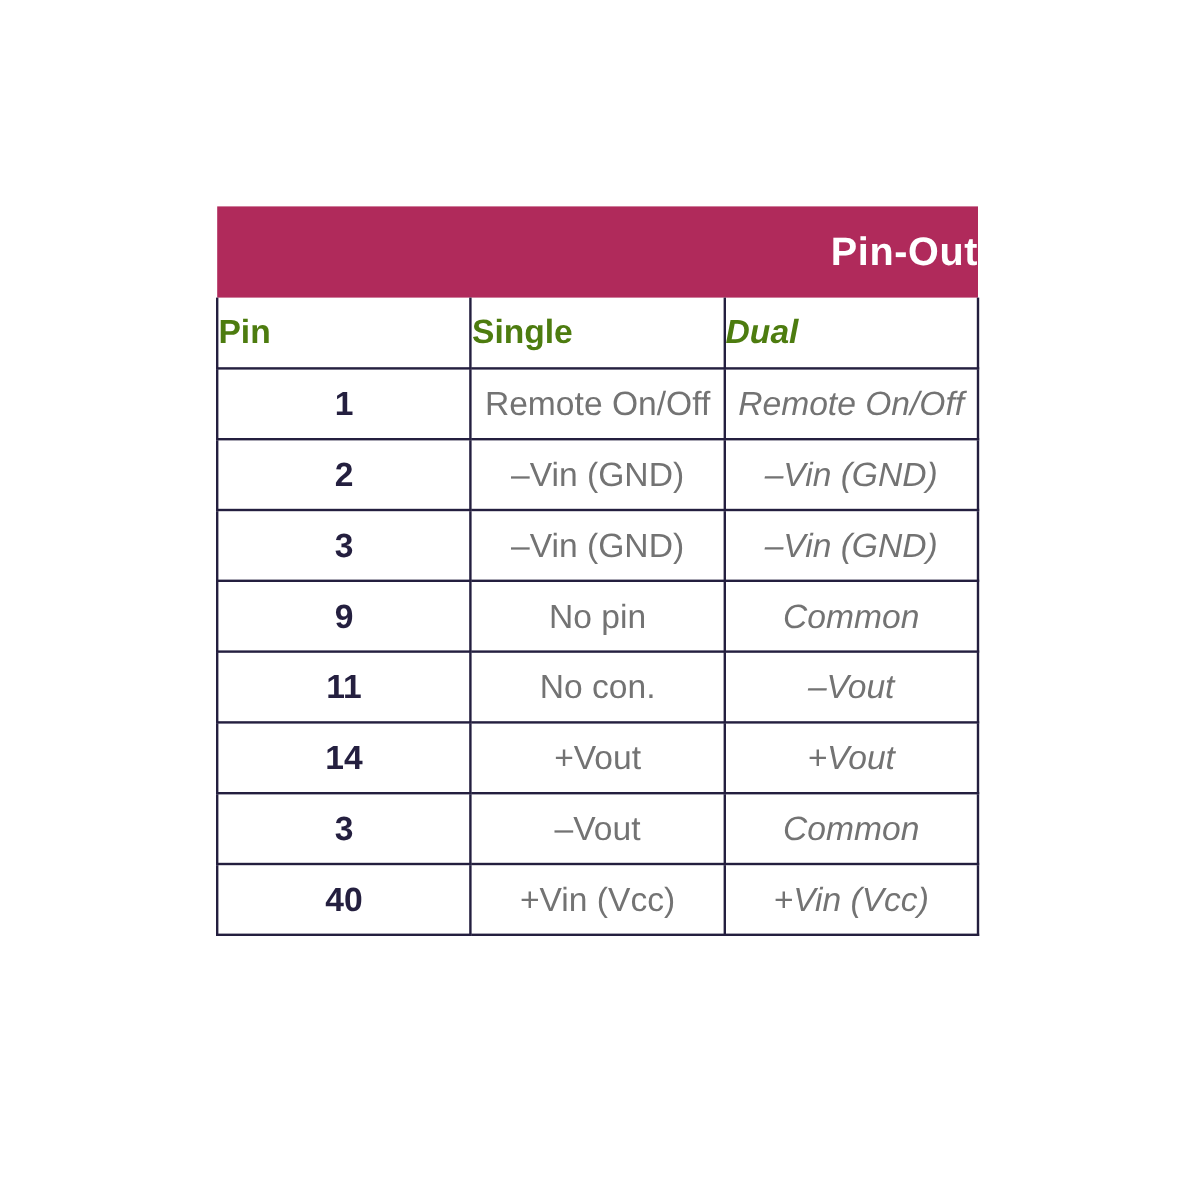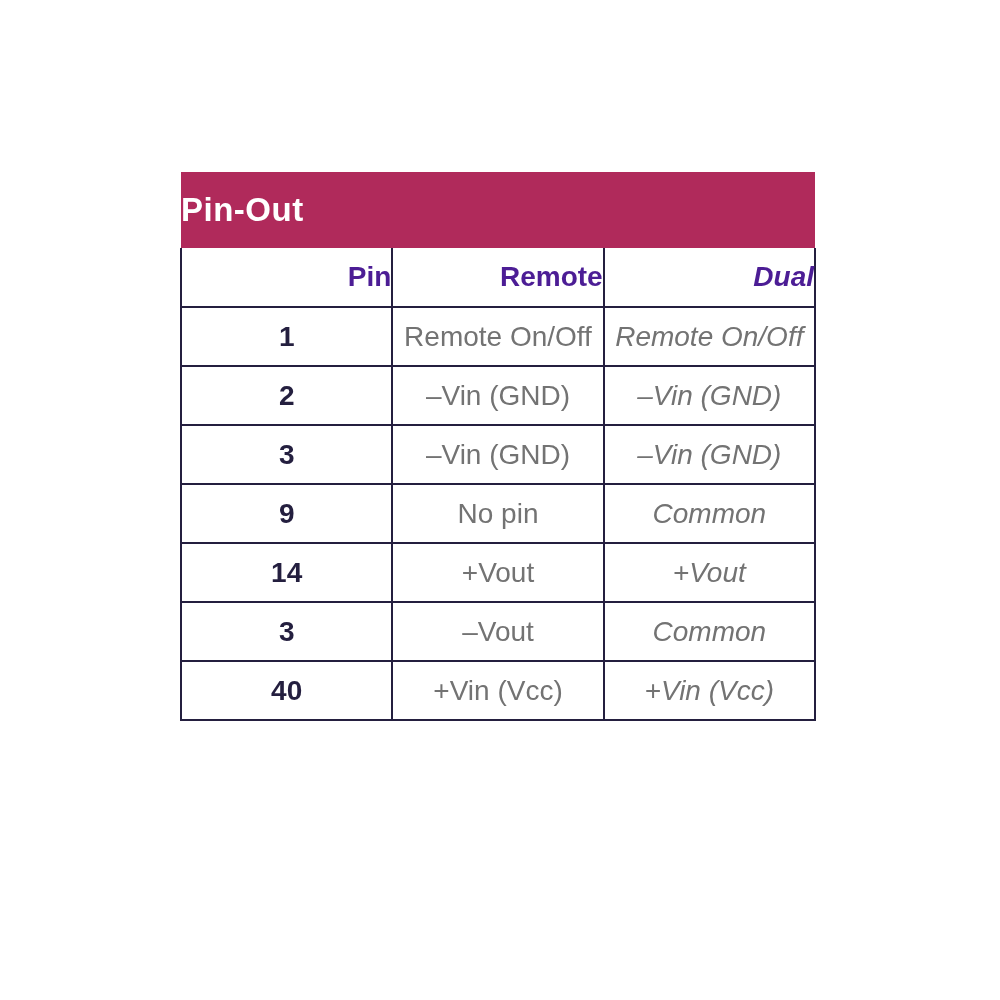--- a/index.html
+++ b/index.html
@@ -28,29 +28,29 @@
   }
   #pinout-table td, #pinout-table th {
     padding: 0;
     margin: 0;
   }
   .title-cell {
     background: #b02a5b;
     color: #ffffff;
     font-size: 33px;
     font-weight: bold;
-    text-align: left;
+    text-align: right;
     height: 76px;
     letter-spacing: 0.5px;
   }
   .hdr-cell {
-    color: #4c1d95;
+    color: #4d7c0f;
     font-size: 28px;
     font-weight: bold;
-    text-align: right;
+    text-align: left;
     height: 58px;
     border: 2px solid #241f3f;
     border-top: none;
   }
   .hdr-cell.col-pin {
     border-left: 2px solid #241f3f;
   }
   .data-cell {
     color: #737373;
     font-size: 28px;
@@ -72,21 +72,21 @@
 <body>
 
 <div id="page">
   <table id="pinout-table">
     <tbody>
       <tr>
         <td class="title-cell" colspan="3">Pin-Out</td>
       </tr>
       <tr>
         <th class="hdr-cell col-pin">Pin</th>
-        <th class="hdr-cell col-single">Remote</th>
+        <th class="hdr-cell col-single">Single</th>
         <th class="hdr-cell col-dual">Dual</th>
       </tr>
 
       <tr>
         <td class="data-cell pin-num col-pin">1</td>
         <td class="data-cell col-single">Remote On/Off</td>
         <td class="data-cell col-dual">Remote On/Off</td>
       </tr>
       <tr>
         <td class="data-cell pin-num col-pin">2</td>
@@ -97,20 +97,25 @@
         <td class="data-cell pin-num col-pin">3</td>
         <td class="data-cell col-single">–Vin (GND)</td>
         <td class="data-cell col-dual">–Vin (GND)</td>
       </tr>
       <tr>
         <td class="data-cell pin-num col-pin">9</td>
         <td class="data-cell col-single">No pin</td>
         <td class="data-cell col-dual">Common</td>
       </tr>
       <tr>
+        <td class="data-cell pin-num col-pin">11</td>
+        <td class="data-cell col-single">No con.</td>
+        <td class="data-cell col-dual">–Vout</td>
+      </tr>
+      <tr>
         <td class="data-cell pin-num col-pin">14</td>
         <td class="data-cell col-single">+Vout</td>
         <td class="data-cell col-dual">+Vout</td>
       </tr>
       <tr>
         <td class="data-cell pin-num col-pin">3</td>
         <td class="data-cell col-single">–Vout</td>
         <td class="data-cell col-dual">Common</td>
       </tr>
       <tr>

